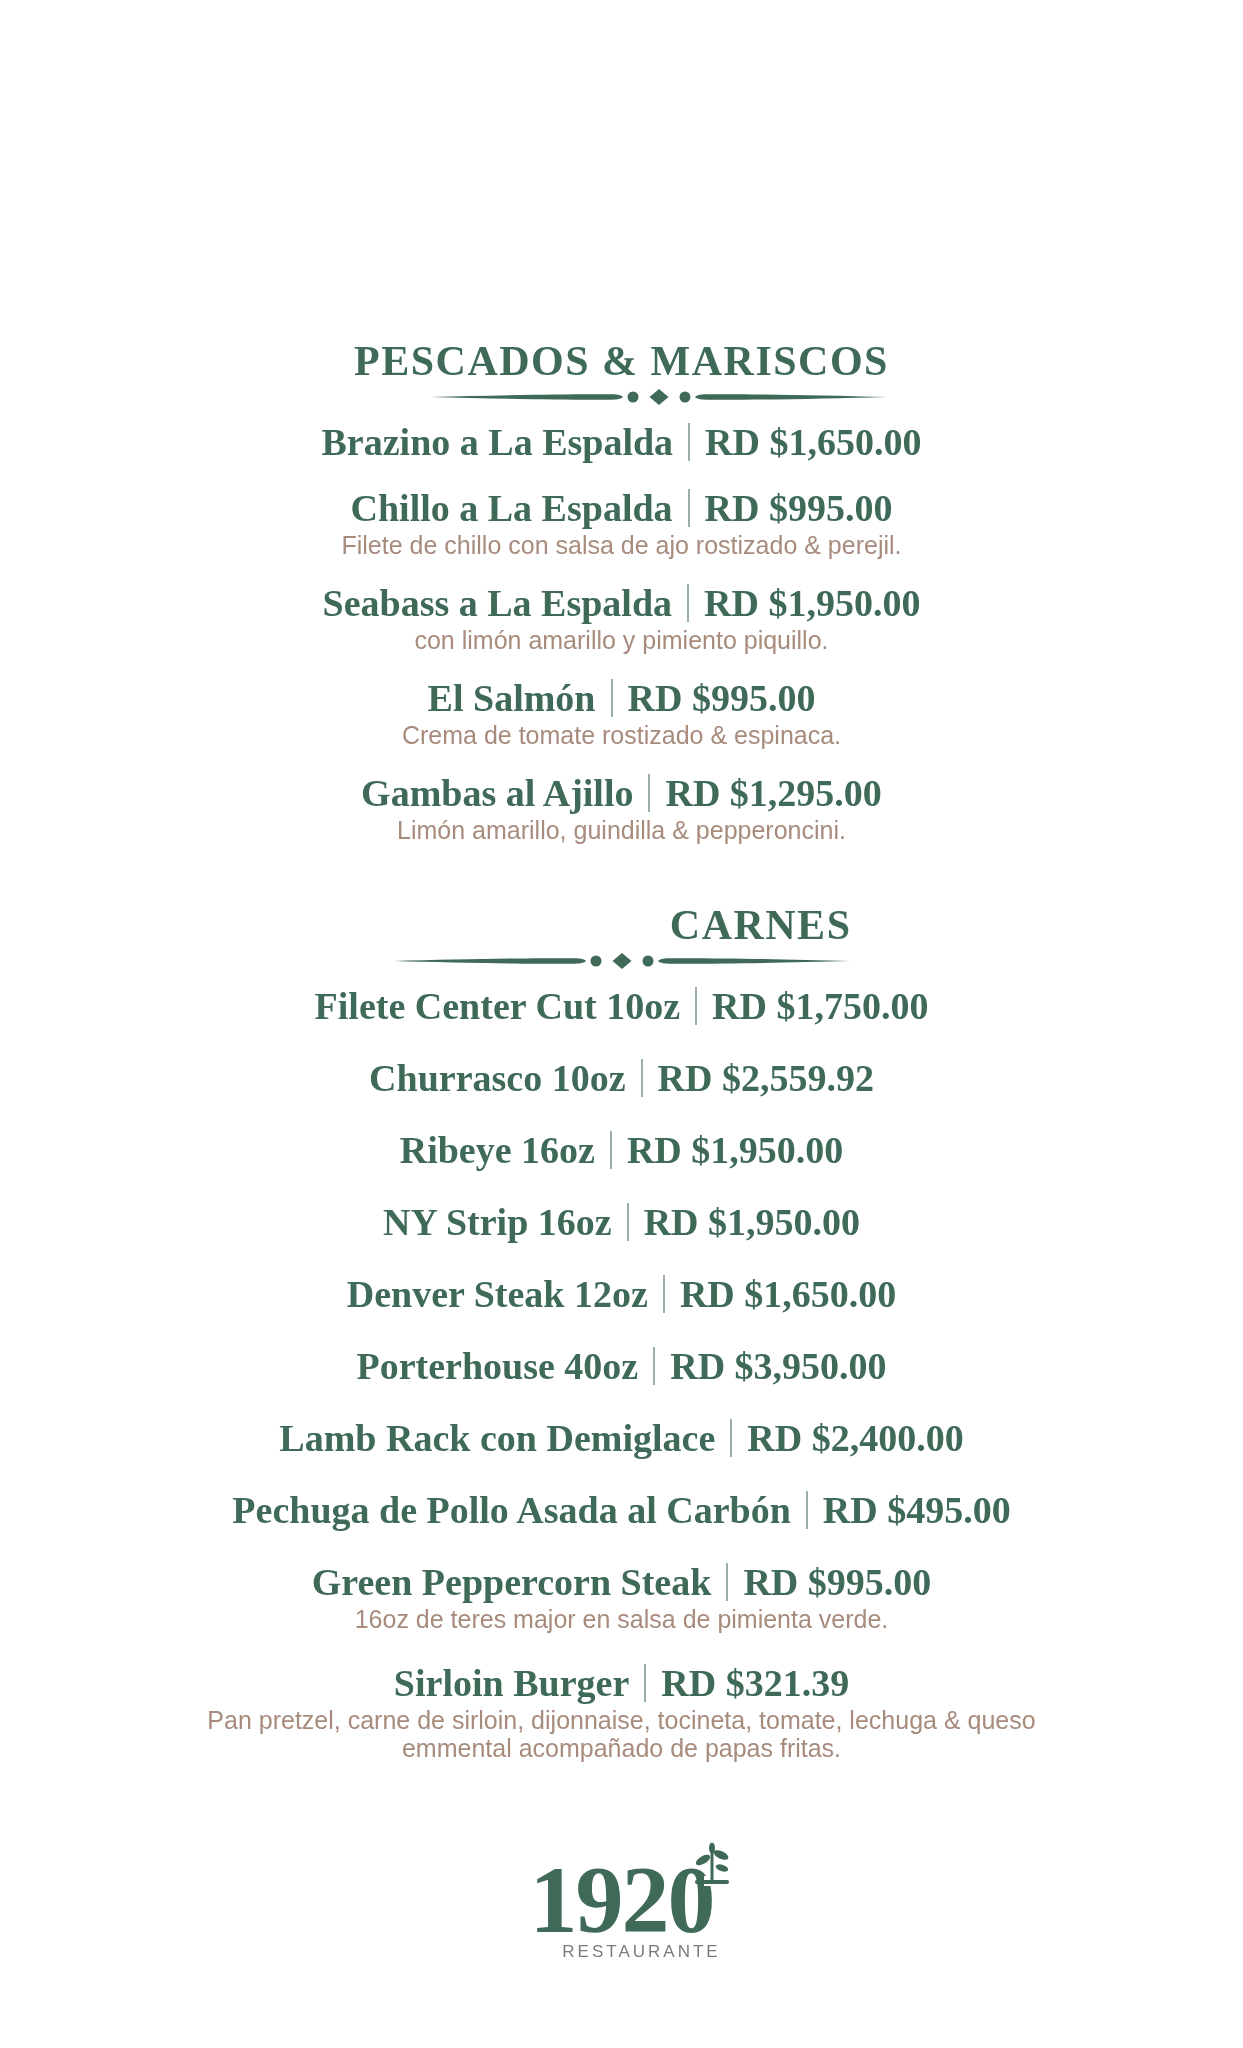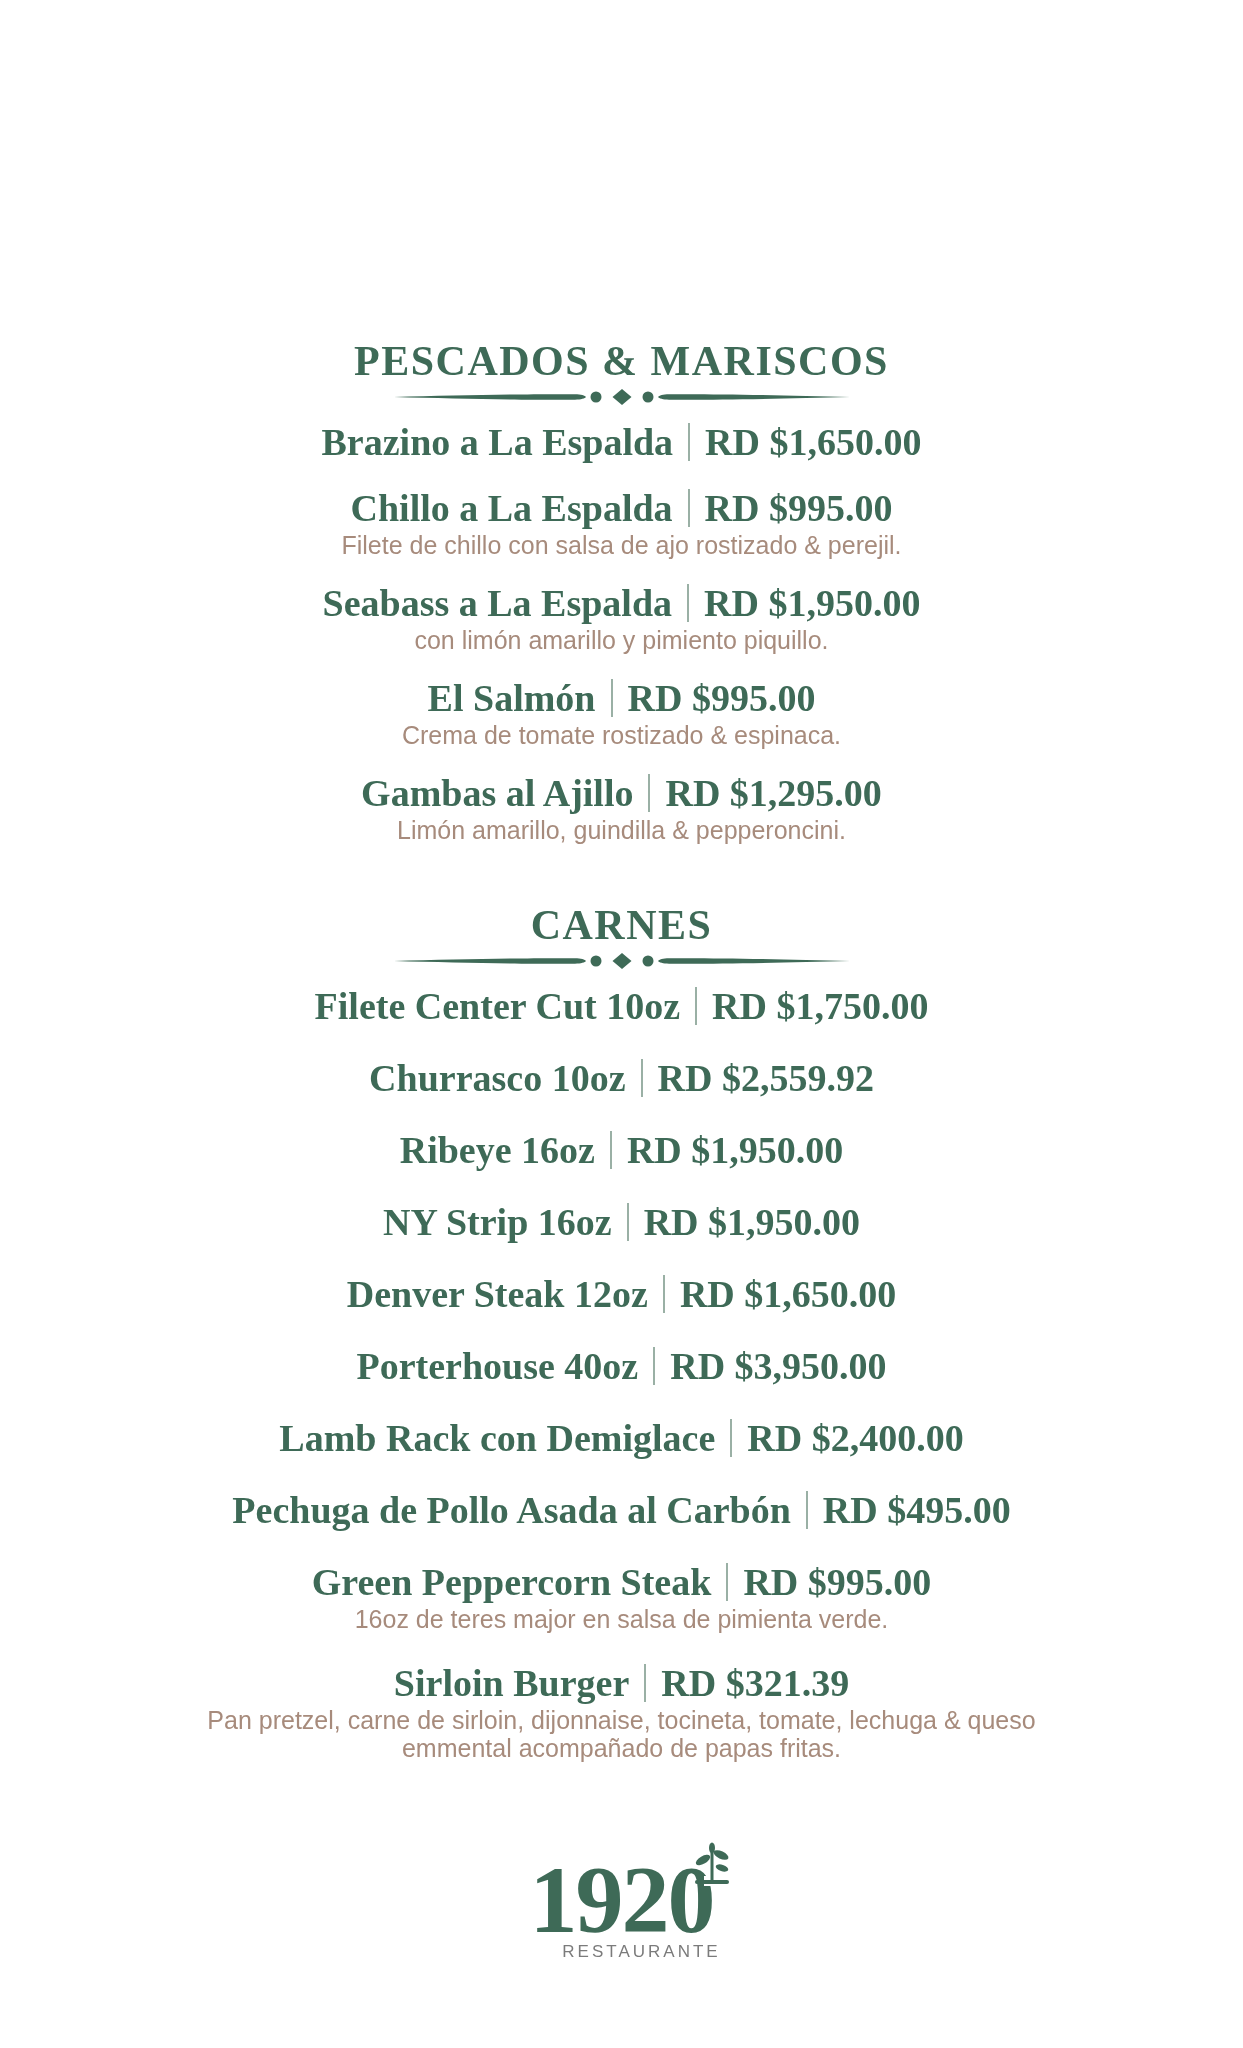--- a/index.html
+++ b/index.html
@@ -26,21 +26,21 @@
   }
   .section{
     display:flex;
     flex-direction:column;
     align-items:center;
     width:100%;
   }
   .section-header{
     display:flex;
     flex-direction:column;
-    align-items:center;
+    align-items:flex-end;
     margin-bottom:14px;
   }
   .section-title{
     font-size:42px;
     font-weight:700;
     letter-spacing:1.5px;
     color:var(--green);
     line-height:1.0;
     white-space:nowrap;
   }

